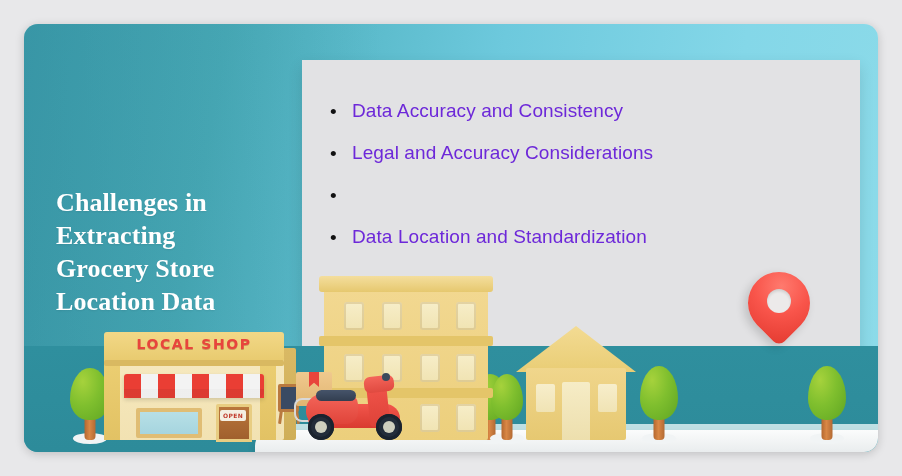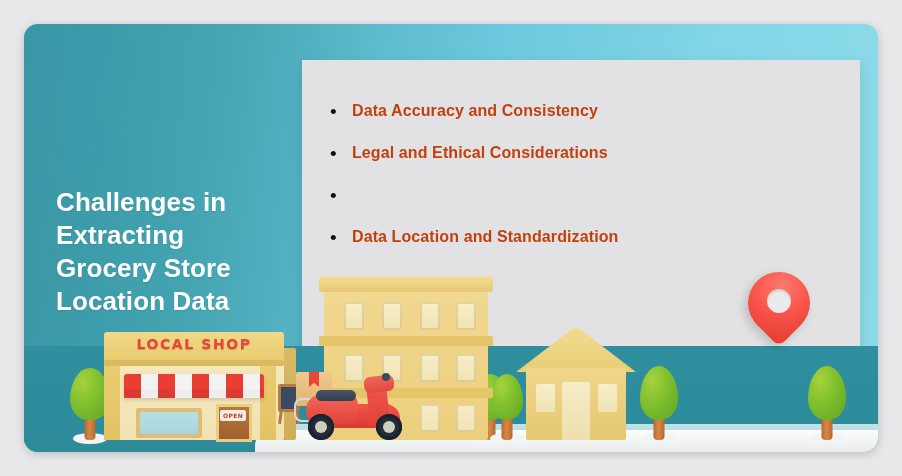--- a/index.html
+++ b/index.html
@@ -22,37 +22,38 @@
     background:linear-gradient(90deg,rgba(40,120,135,.30) 0%,rgba(40,120,135,.18) 18%,rgba(0,0,0,0) 42%);
     pointer-events:none;
   }
 
   
   .title{
     position:absolute;left:32px;top:162px;width:215px;
     color:#ffffff;font-size:26px;line-height:33px;font-weight:bold;
     letter-spacing:.1px;
     text-shadow:0 1px 2px rgba(0,0,0,.08);
+    font-family:Liberation Serif, serif;
   }
 
   
   .panel{
     position:absolute;left:278px;top:36px;width:558px;height:296px;
     background:#e2e2e4;
     box-shadow:0 6px 14px rgba(0,0,0,.12);
   }
   .bullets{position:absolute;left:28px;top:30px;right:10px;}
   .bullet-row{
     display:flex;align-items:center;height:42px;
   }
   .bullet-dot{
     width:22px;flex:0 0 22px;color:#111;font-size:19px;line-height:1;text-align:left;
   }
   .bullet-text{
-    color:#c2410c;font-size:16px;font-weight:bold;letter-spacing:.1px;white-space:nowrap;
+    color:#6d28d9;font-size:19px;font-weight:normal;letter-spacing:.1px;white-space:nowrap;
   }
 
   
   .scene{position:absolute;left:0;top:250px;width:854px;height:178px;}
 
   
   .backwall{
     position:absolute;left:0;top:72px;width:854px;height:106px;
     background:linear-gradient(180deg,#2f8f9e 0%,#2d8b9a 100%);
   }
@@ -290,21 +291,21 @@
     <div class="panel">
       <div class="bullets">
 
         <div class="bullet-row">
           <span class="bullet-dot">•</span>
           <span class="bullet-text">Data Accuracy and Consistency</span>
         </div>
 
         <div class="bullet-row">
           <span class="bullet-dot">•</span>
-          <span class="bullet-text">Legal and Ethical Considerations</span>
+          <span class="bullet-text">Legal and Accuracy Considerations</span>
         </div>
 
         <div class="bullet-row">
           <span class="bullet-dot">•</span>
         </div>
 
         <div class="bullet-row">
           <span class="bullet-dot">•</span>
           <span class="bullet-text">Data Location and Standardization</span>
         </div>

